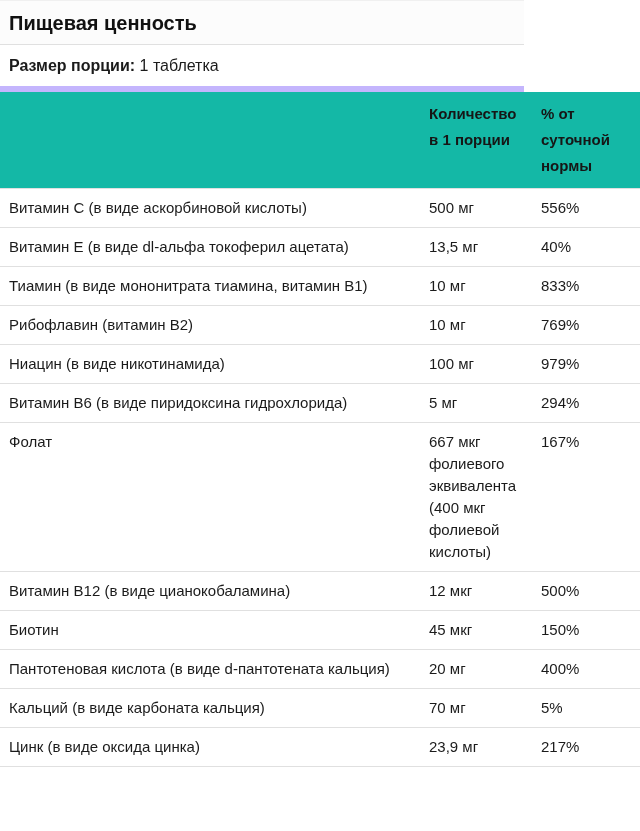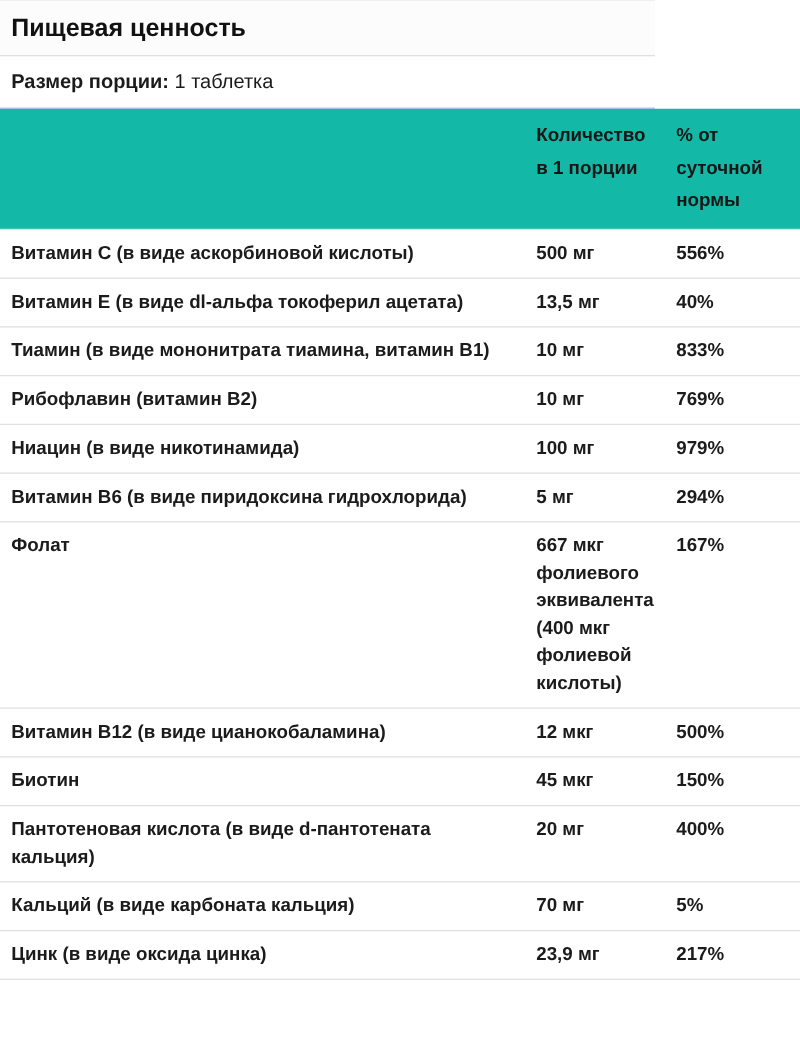--- a/index.html
+++ b/index.html
@@ -23,21 +23,21 @@
   .title {
     font-size: 20px;
     line-height: 24px;
     font-weight: 700;
     color: #111111;
   }
   .serving-section {
     padding: 10px 9px;
     font-size: 16px;
     line-height: 21px;
-    border-bottom: 1px solid #c4b5fd;
+    border-bottom: 6px solid #c4b5fd;
   }
   .serving-label {
     font-weight: 700;
   }
   table.facts {
     width: 100%;
     border-collapse: collapse;
     table-layout: fixed;
   }
   table.facts col.c1 { width: 420px; }
@@ -53,21 +53,20 @@
     padding: 9px 8px 9px 9px;
     line-height: 26px;
   }
   table.facts td {
     font-size: 15px;
     line-height: 22px;
     color: #1b1b1b;
     vertical-align: top;
     padding: 8px 8px 8px 9px;
     border-top: 1px solid #e0e0e0;
-    font-weight: bold;
   }
   table.facts td.c-name {
     padding-right: 20px;
   }
   table.facts tbody tr:last-child td {
     border-bottom: 1px solid #e0e0e0;
   }
 </style>
 </head>
 <body>

